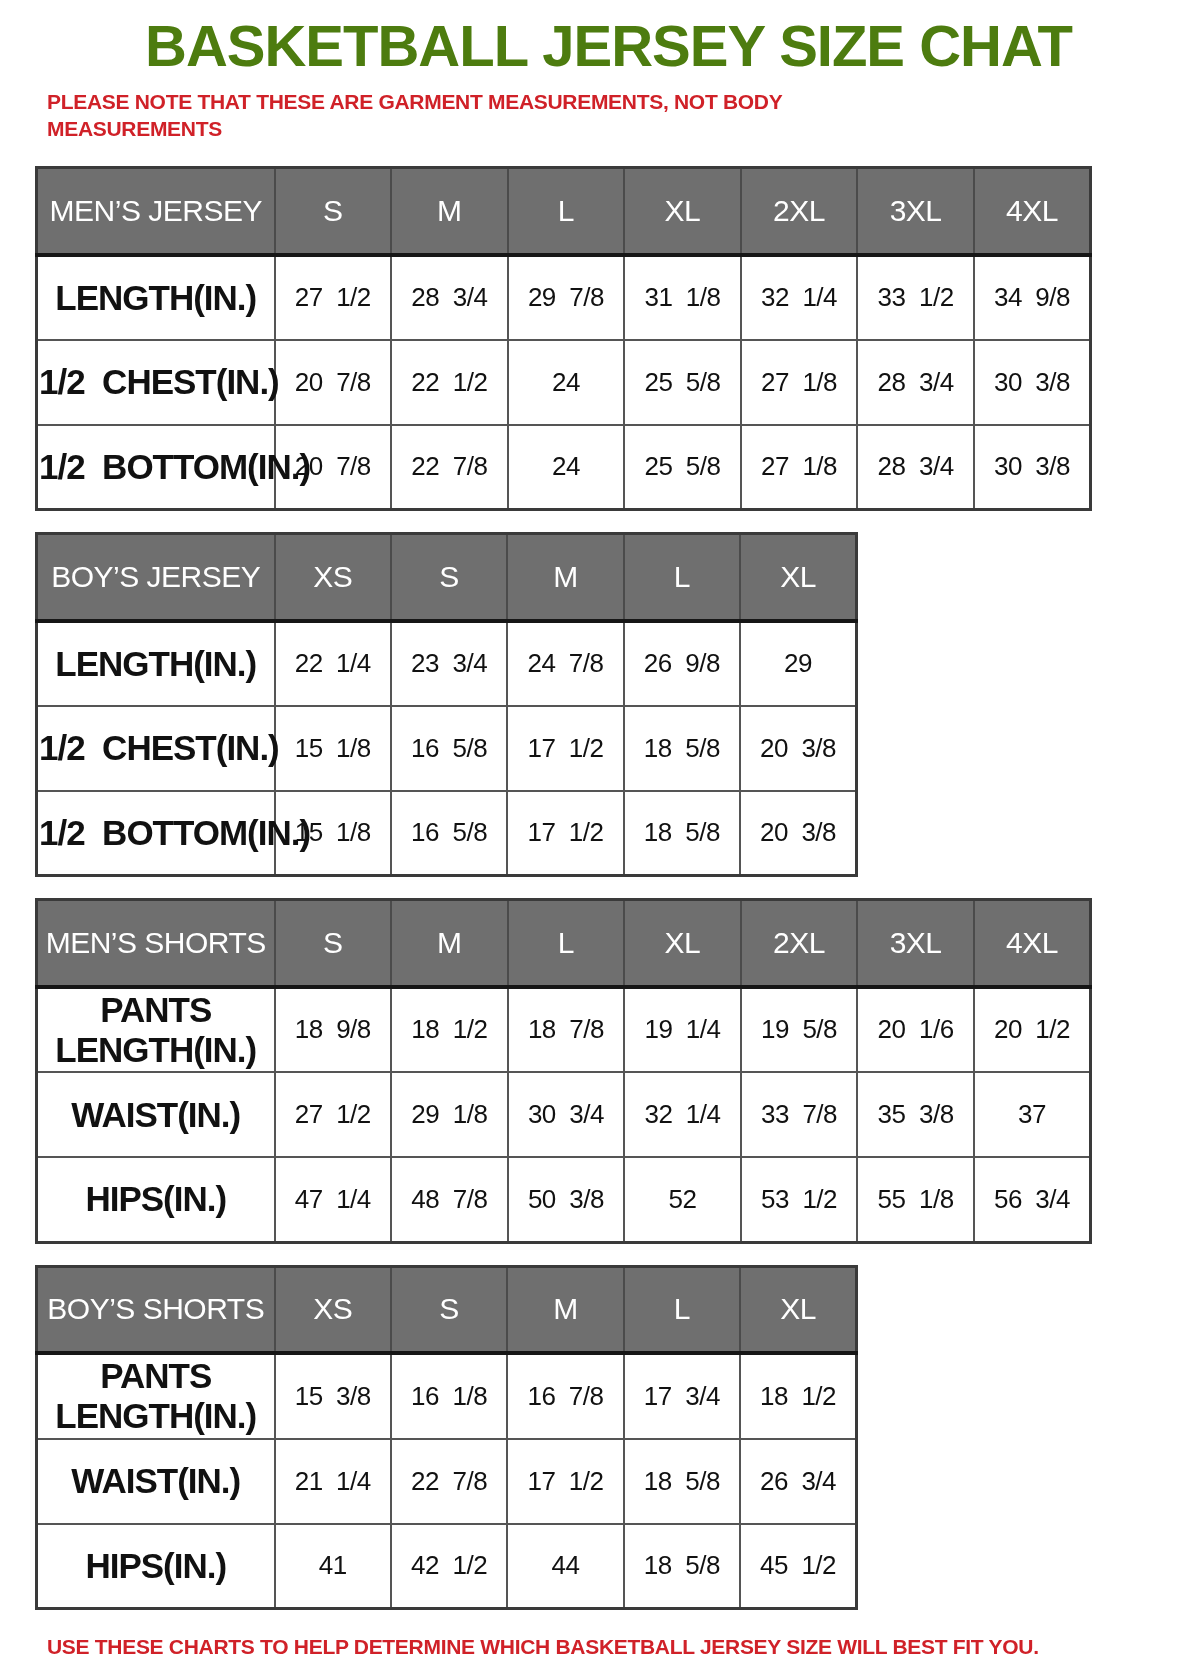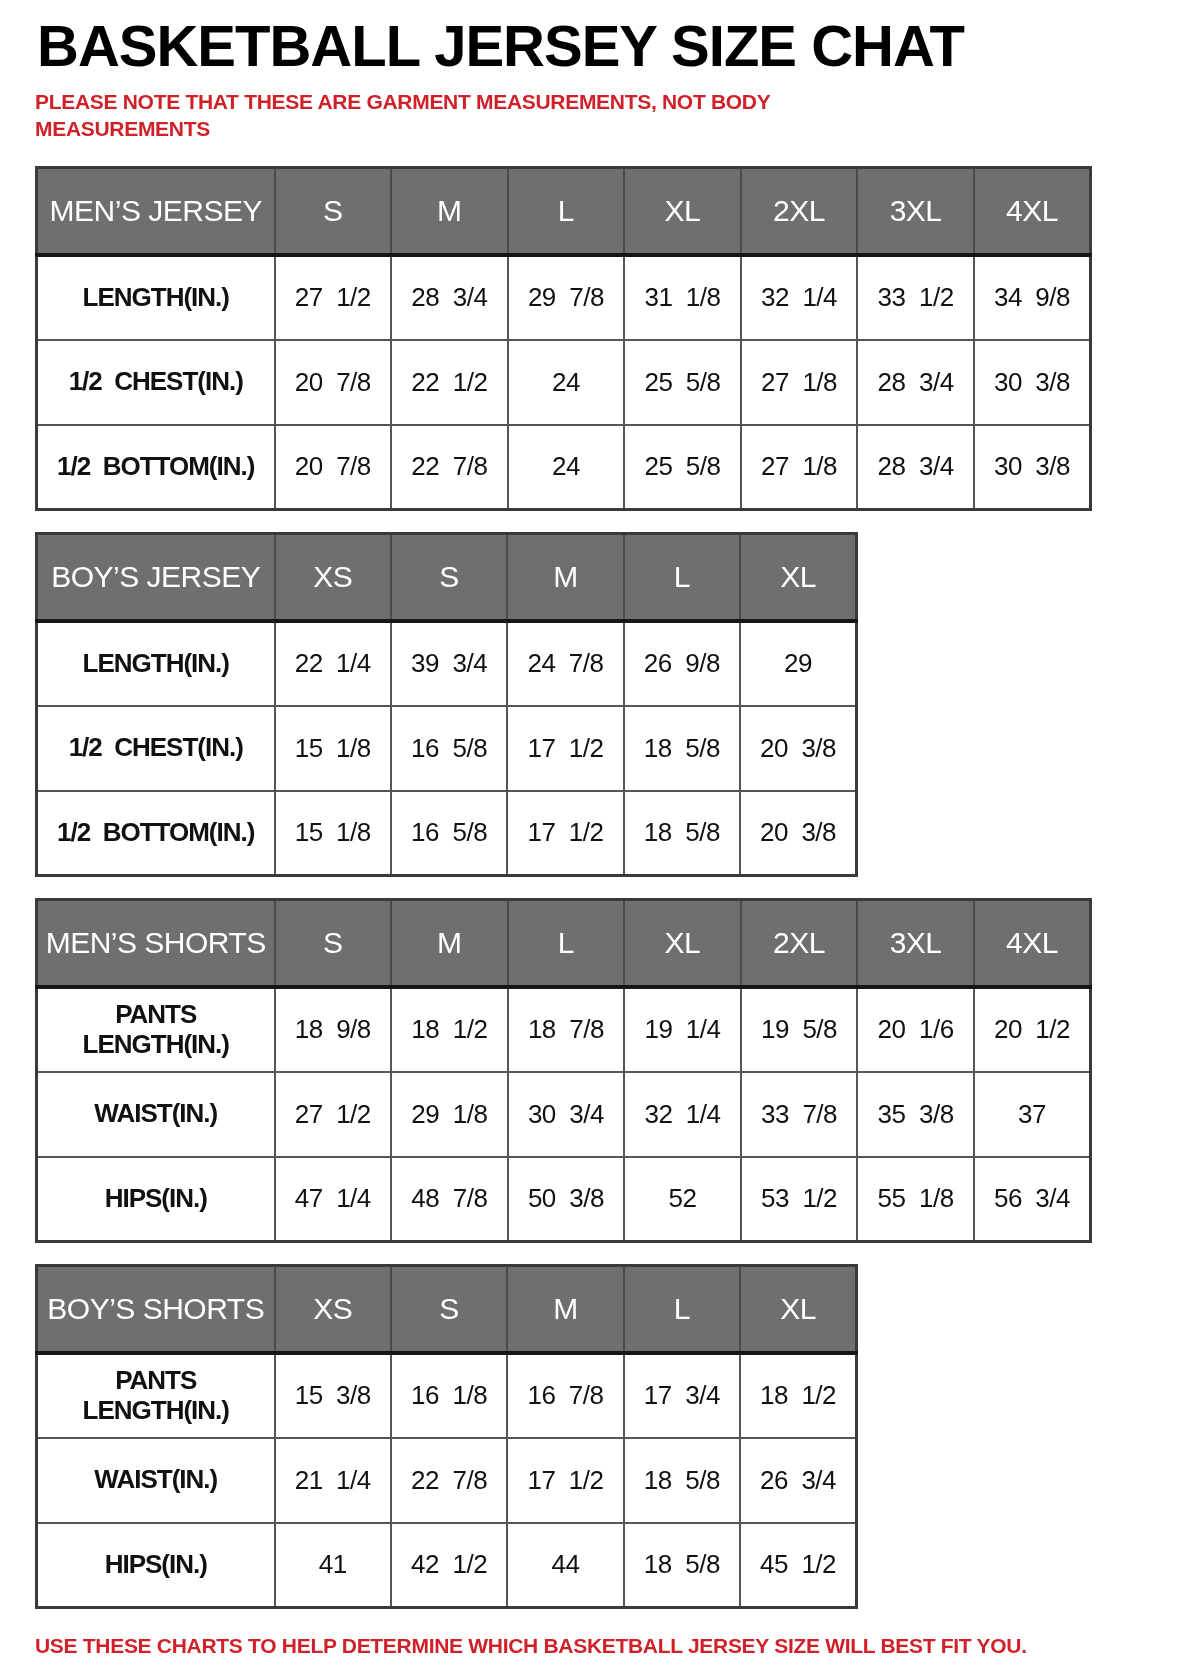--- a/index.html
+++ b/index.html
@@ -11,31 +11,32 @@
   body {
     width: 1200px;
     min-height: 1679px;
     padding: 14px 20px 10px 35px;
   }
   .page-title {
     margin: 2px 0 12px 2px;
     font-size: 58px;
     line-height: 1.05;
     font-weight: 700;
-    color: #000000;
+    color: #4d7c0f;
     letter-spacing: -1px;
     white-space: nowrap;
+    text-align: center;
   }
   .note {
     color: #d02128;
     font-weight: 700;
     font-size: 21px;
     line-height: 1.27;
     letter-spacing: -0.3px;
-    margin: 0;
+    margin: 12px;
   }
   .note.top { max-width: 800px; margin-bottom: 24px; }
   .note.bottom { margin-top: 24px; white-space: nowrap; }
 
   table.size-table {
     border-collapse: collapse;
     table-layout: fixed;
     margin: 0 0 21px 0;
     border: 3px solid #3a3a3a;
   }
@@ -57,21 +58,21 @@
     height: 85px;
     text-align: center;
     vertical-align: middle;
     font-size: 26px;
     color: #111111;
     letter-spacing: -0.5px;
     white-space: pre-wrap;
   }
   .size-table td.row-label {
     font-weight: 700;
-    font-size: 26px;
+    font-size: 35px;
     line-height: 1.15;
     letter-spacing: -1px;
     white-space: pre;
   }
   .size-table th:first-child, .size-table td:first-child { width: 238px; }
 </style>
 </head>
 <body>
 
 <div class="page">
@@ -132,21 +133,21 @@
           <th>S</th>
           <th>M</th>
           <th>L</th>
           <th>XL</th>
         </tr>
       </thead>
       <tbody>
         <tr>
           <td class="row-label">LENGTH(IN.)</td>
           <td>22  1/4</td>
-          <td>39  3/4</td>
+          <td>23  3/4</td>
           <td>24  7/8</td>
           <td>26  9/8</td>
           <td>29</td>
         </tr>
         <tr>
           <td class="row-label">1/2  CHEST(IN.)</td>
           <td>15  1/8</td>
           <td>16  5/8</td>
           <td>17  1/2</td>
           <td>18  5/8</td>

